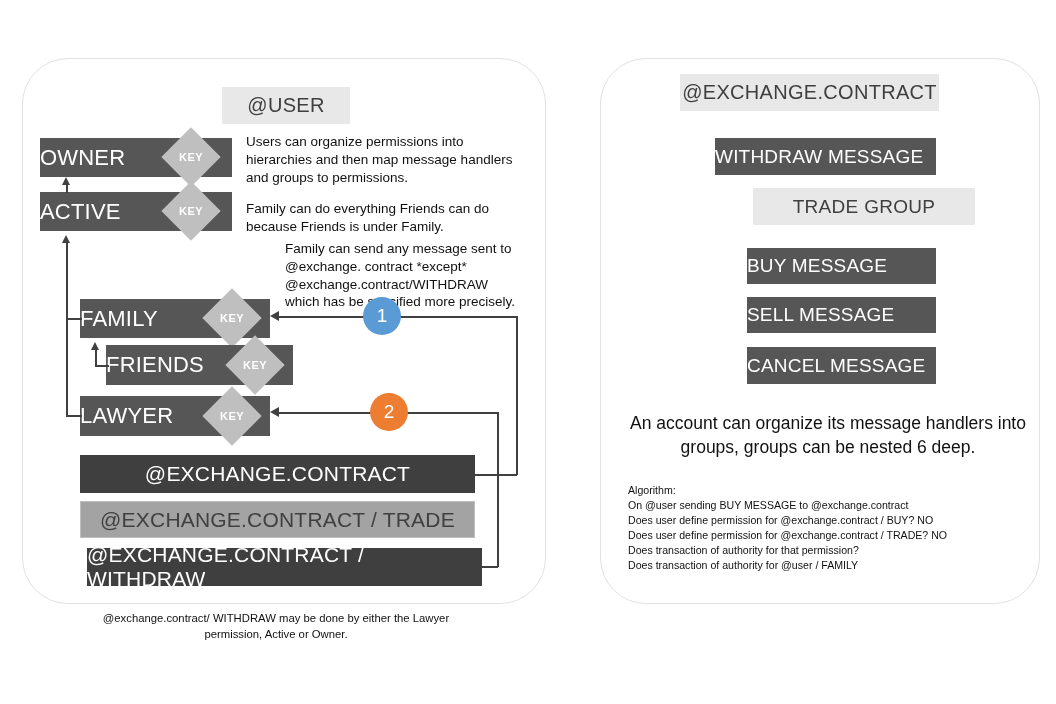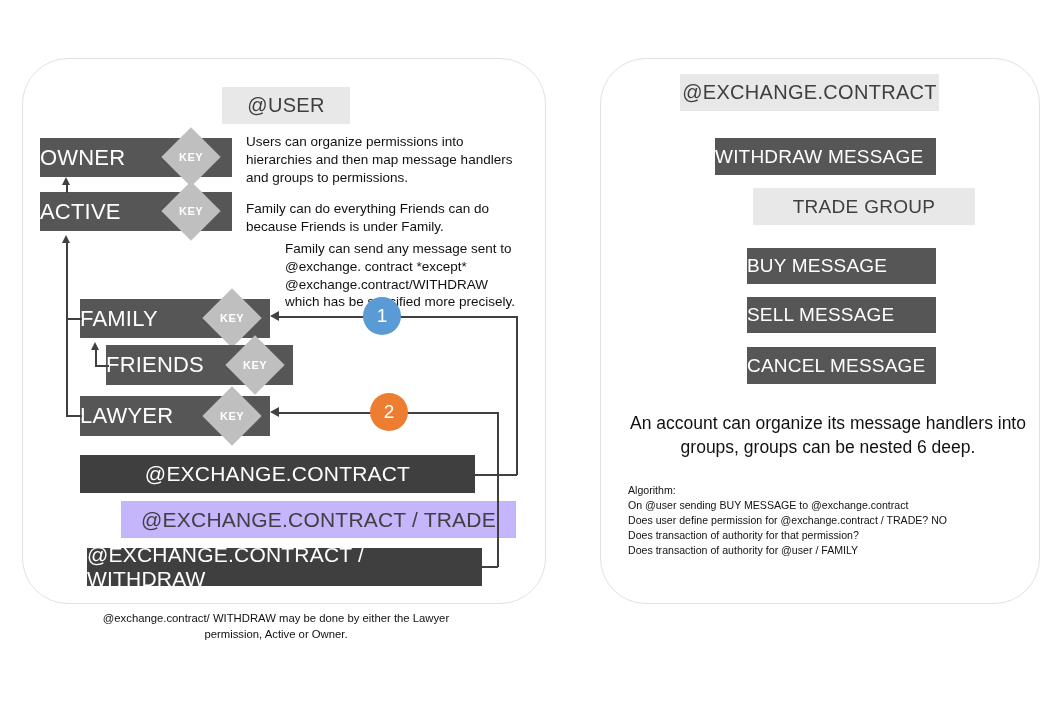--- a/index.html
+++ b/index.html
@@ -106,21 +106,21 @@
   .contract-bar {
     position: absolute;
     box-sizing: border-box;
     display: flex;
     align-items: center;
     justify-content: center;
     font-size: 21px;
     letter-spacing: .2px;
   }
   .contract-bar.dark  { background: #3f3f3f; color: #ffffff; }
-  .contract-bar.light { background: #c4b5fd; color: #404040; border: 1px solid #bfbfbf; margin-left: 41px; }
+  .contract-bar.light { background: #a3a3a3; color: #404040; border: 1px solid #bfbfbf; }
   #bar-exch          { left: 80px; top: 455px; width: 395px; height: 38px; }
   #bar-exch-trade    { left: 80px; top: 501px; width: 395px; height: 37px; }
   #bar-exch-withdraw { left: 63px; top: 548px; width: 395px; height: 38px; margin-left: 24px; }
 
   
   .msg-bar {
     position: absolute;
     background: #565656;
     color: #ffffff;
     box-sizing: border-box;
@@ -306,18 +306,19 @@
   </div>
   <div class="msg-bar" id="msg-cancel">
     <span>CANCEL MESSAGE</span>
   </div>
 
   <div class="prose" id="note-groups">An account can organize its message handlers into groups, groups can be nested 6 deep.</div>
 
   <div class="prose" id="algorithm-block">
     <div class="algo-title">Algorithm:</div>
     <div>On @user sending  BUY MESSAGE to @exchange.contract</div>
+    <div>Does user define permission  for @exchange.contract  / BUY? NO</div>
     <div>Does user define permission  for @exchange.contract  / TRADE? NO</div>
     <div>Does transaction  of authority  for that permission?</div>
     <div>Does transaction  of authority  for @user / FAMILY</div>
   </div>
 
 </div>
 
 </body></html>

